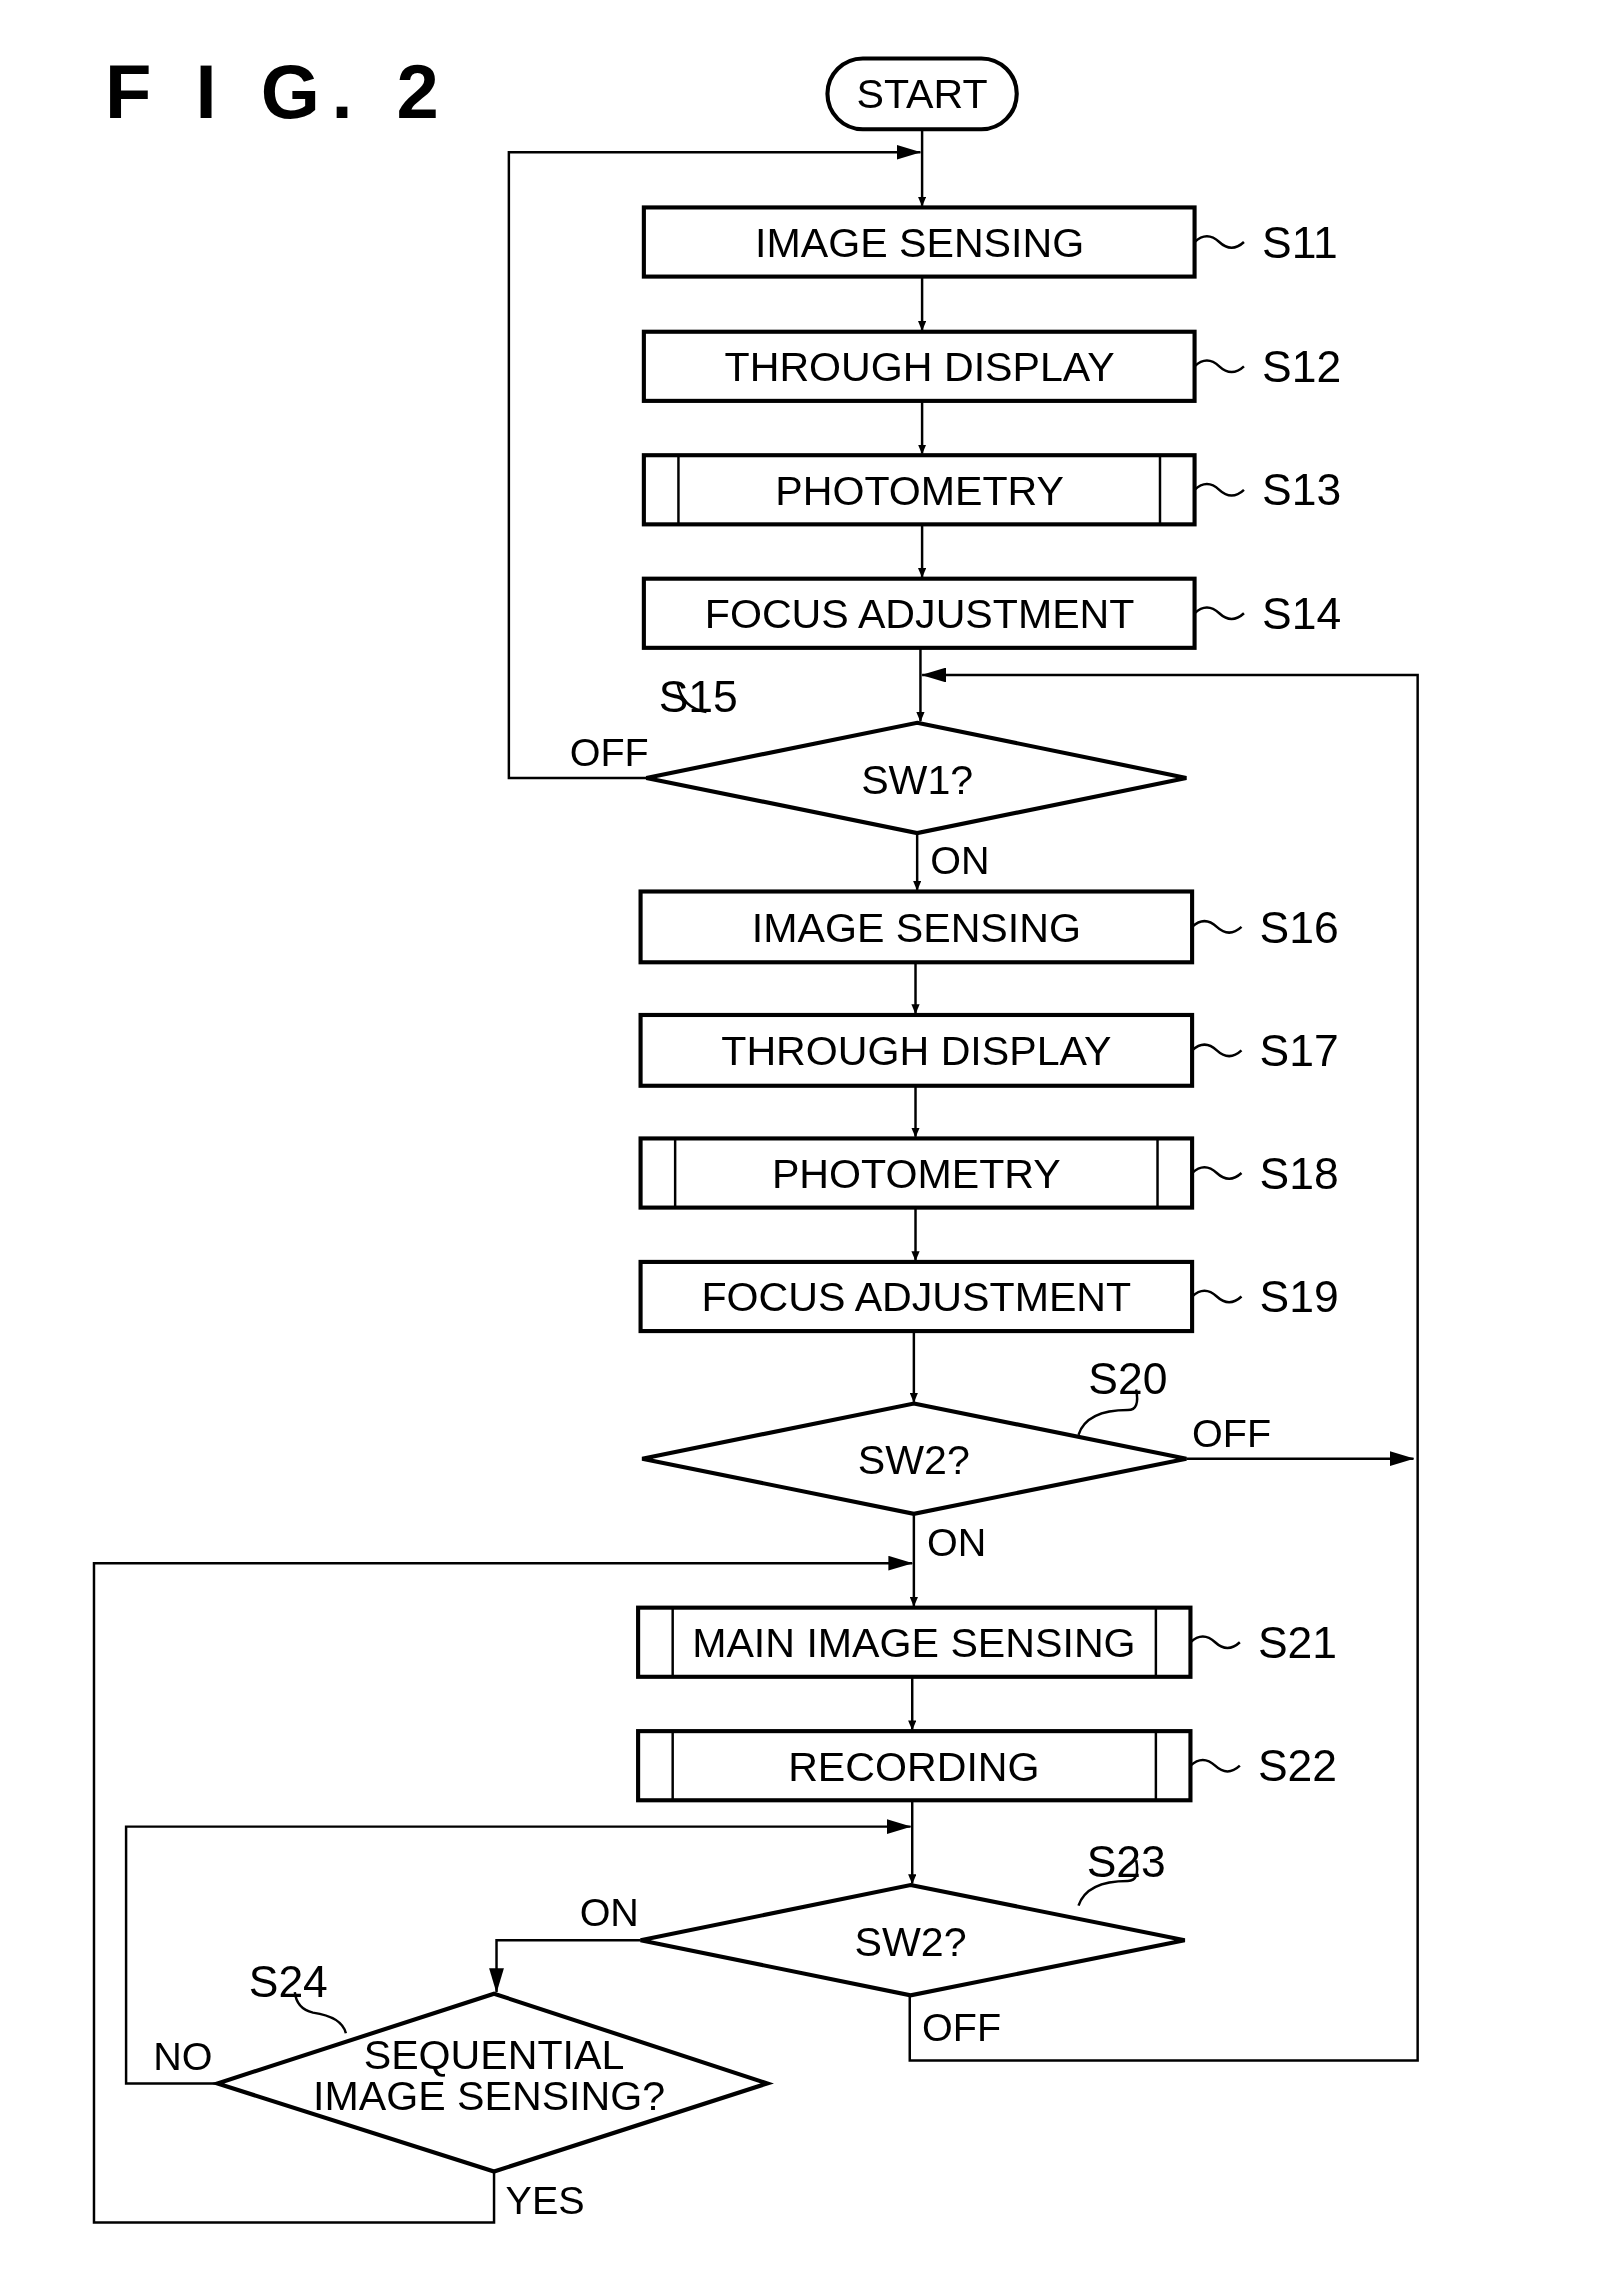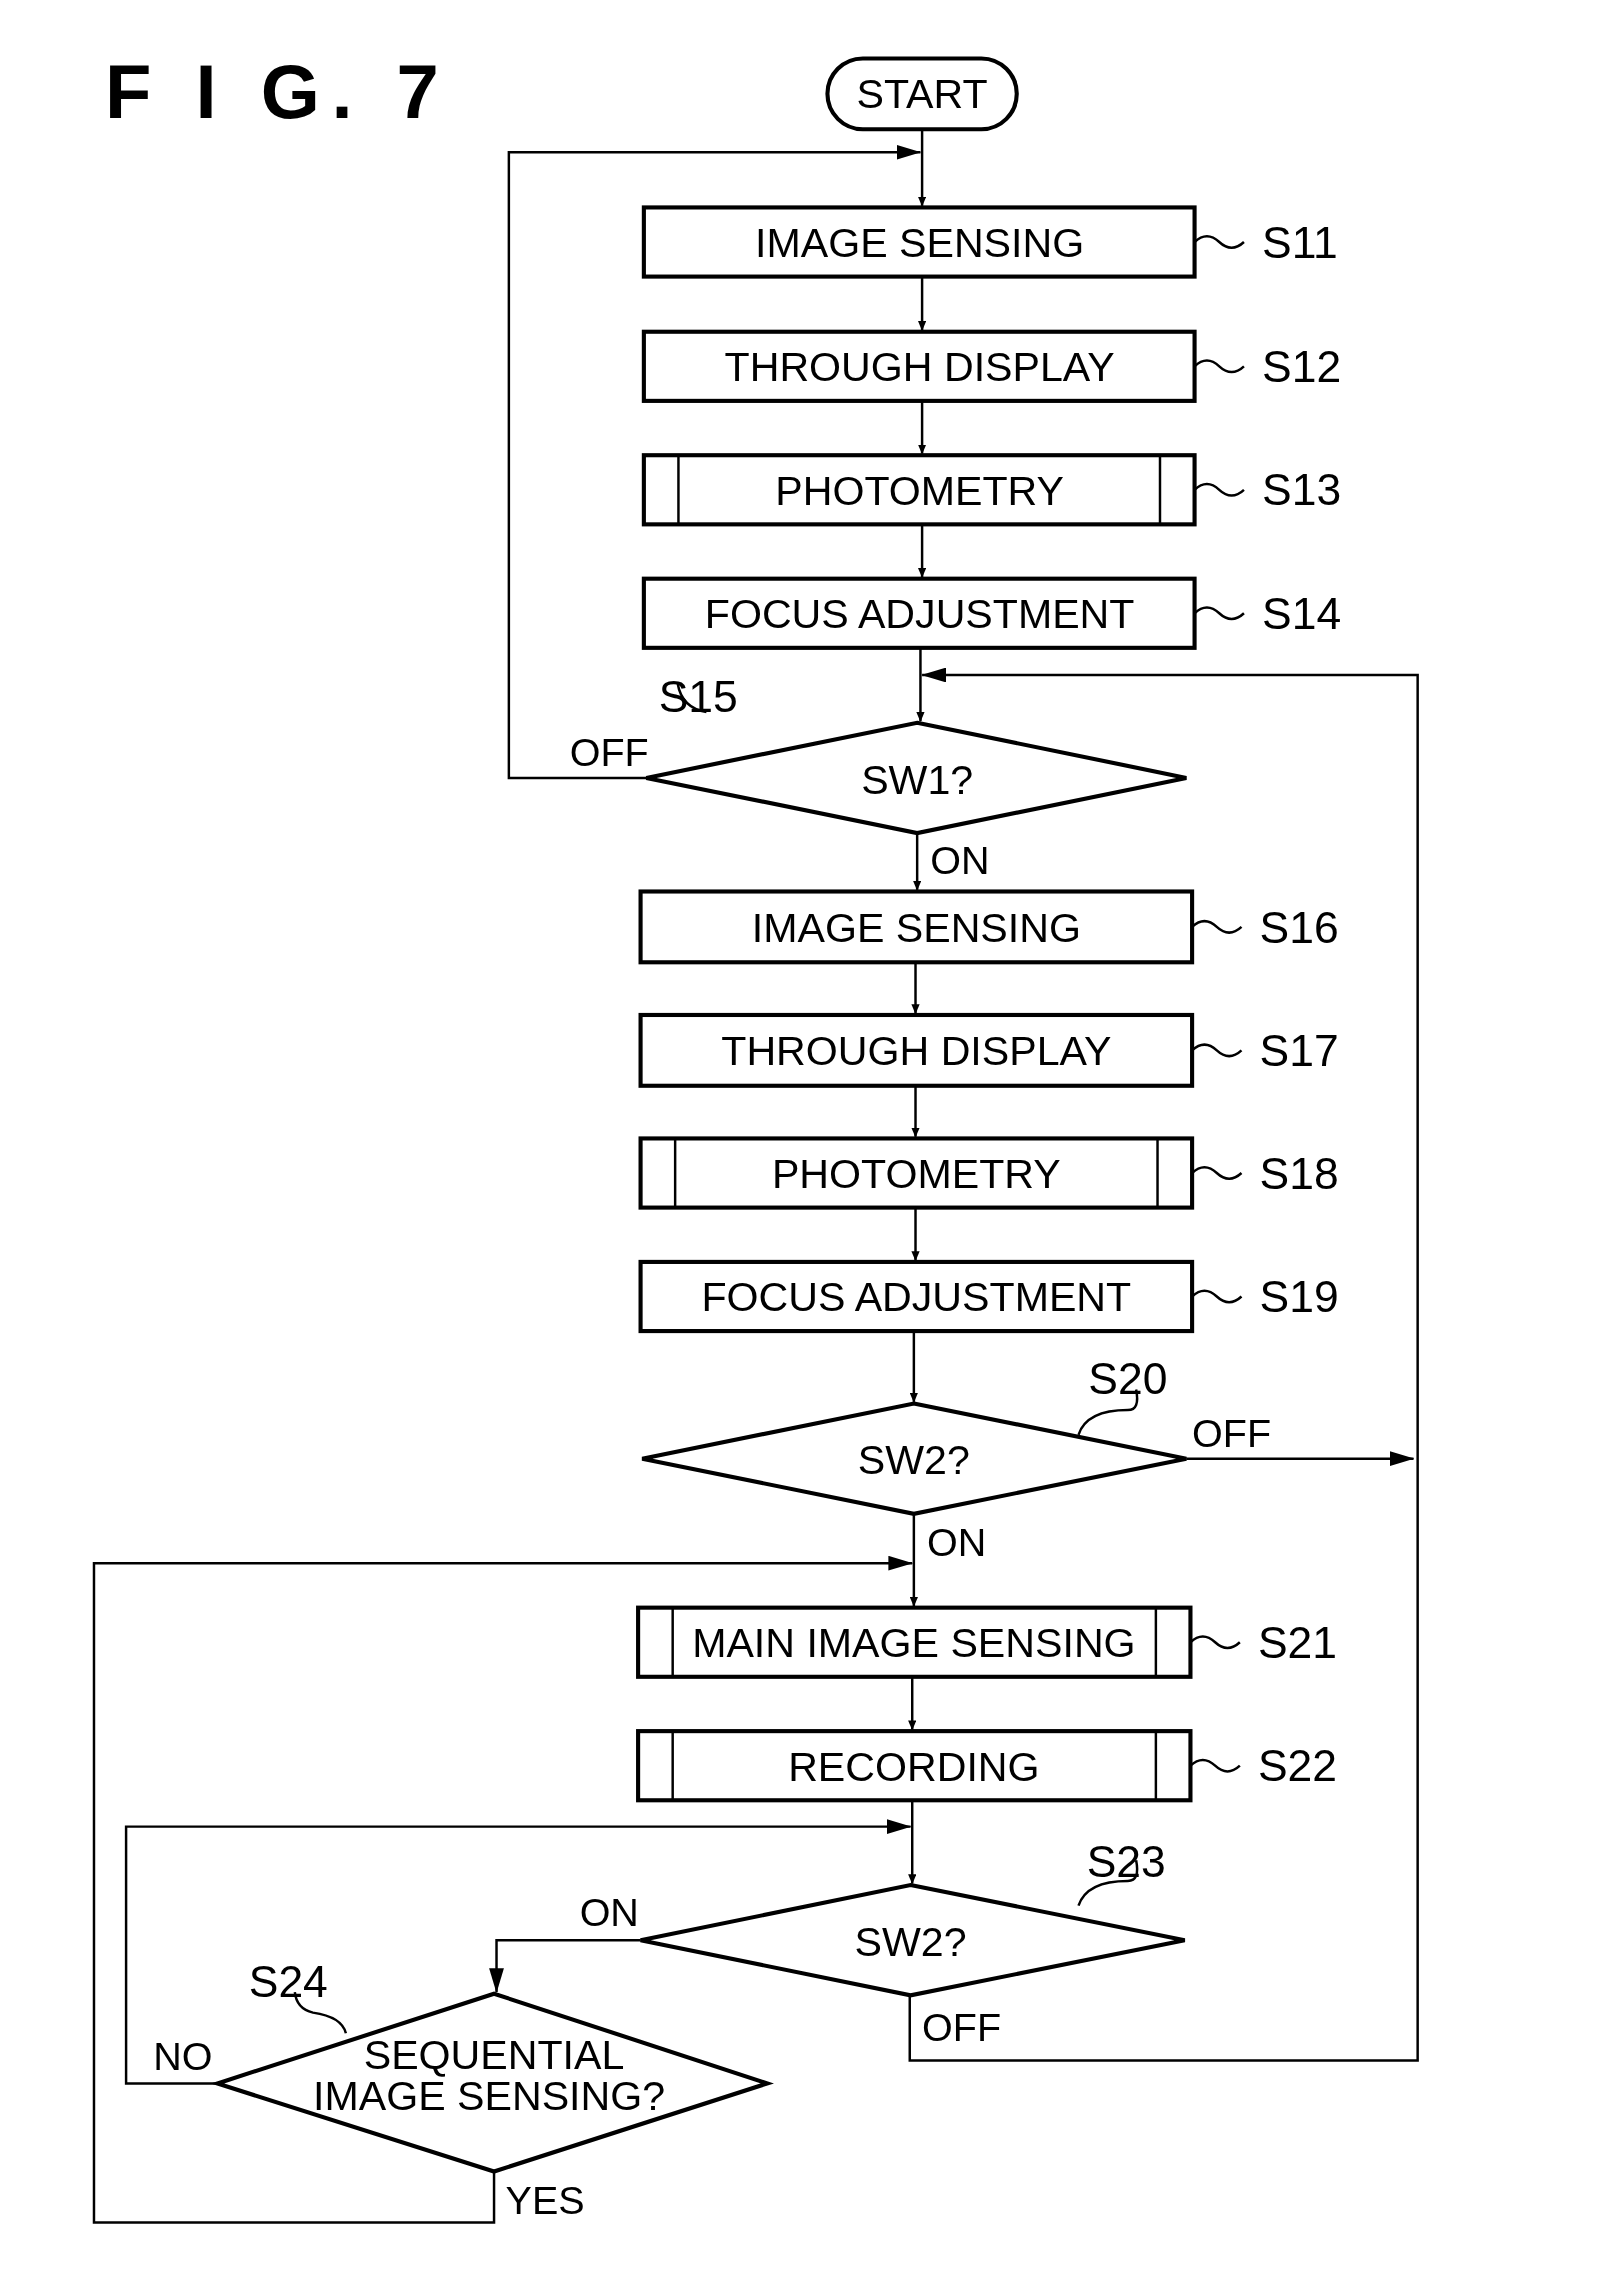--- a/index.html
+++ b/index.html
@@ -7,21 +7,21 @@
   #fig-title { position: absolute; left: 105px; top: 48px; font-family: "Liberation Sans", sans-serif; font-weight: bold; font-size: 76px; letter-spacing: 11.5px; color: #000; }
   svg { position: absolute; left: 0; top: 0; }
   svg text { font-family: "Liberation Sans", sans-serif; fill: #000; }
   .box-text { font-size: 50px; }
   .step-text { font-size: 54px; }
   .branch-text { font-size: 48px; }
 </style>
 </head>
 <body>
 
-<div id="fig-title">F I G. 7</div>
+<div id="fig-title">F I G. 2</div>
 
 <svg width="1617" height="2295" viewBox="0 0 1964 2788">
   <defs>
     <marker id="arr" markerWidth="12" markerHeight="10" refX="11" refY="5" orient="auto" markerUnits="userSpaceOnUse">
       <path d="M0,0 L12,5 L0,10 z" fill="#000"></path>
     </marker>
     <marker id="arrL" markerWidth="30" markerHeight="18" refX="29" refY="9" orient="auto" markerUnits="userSpaceOnUse">
       <path d="M0,0 L30,9 L0,18 z" fill="#000"></path>
     </marker>
   </defs>

